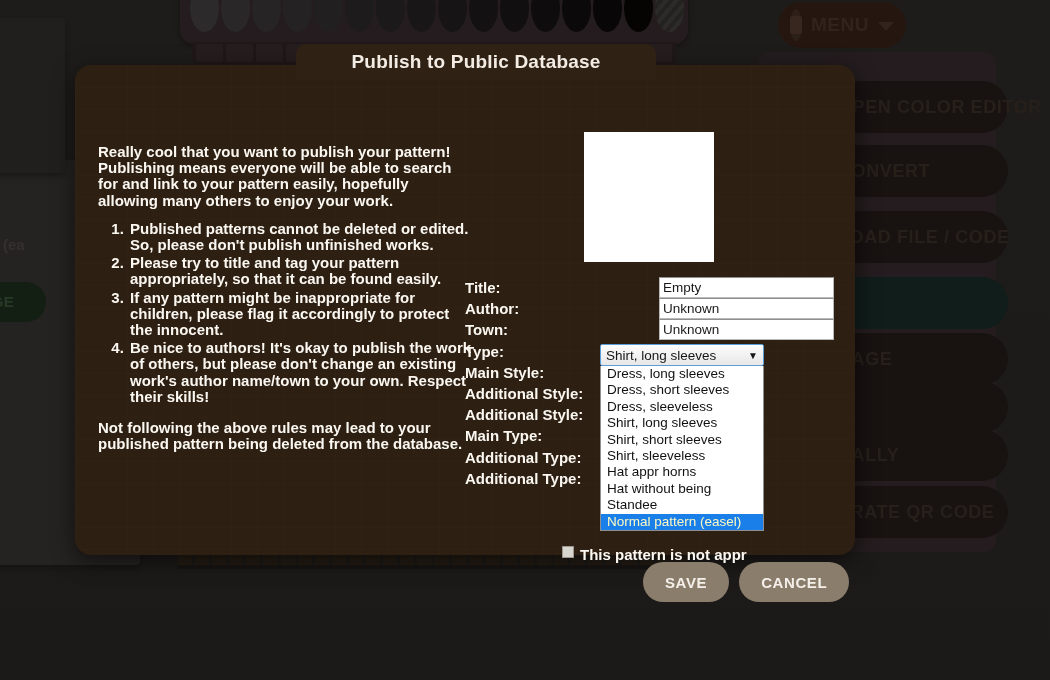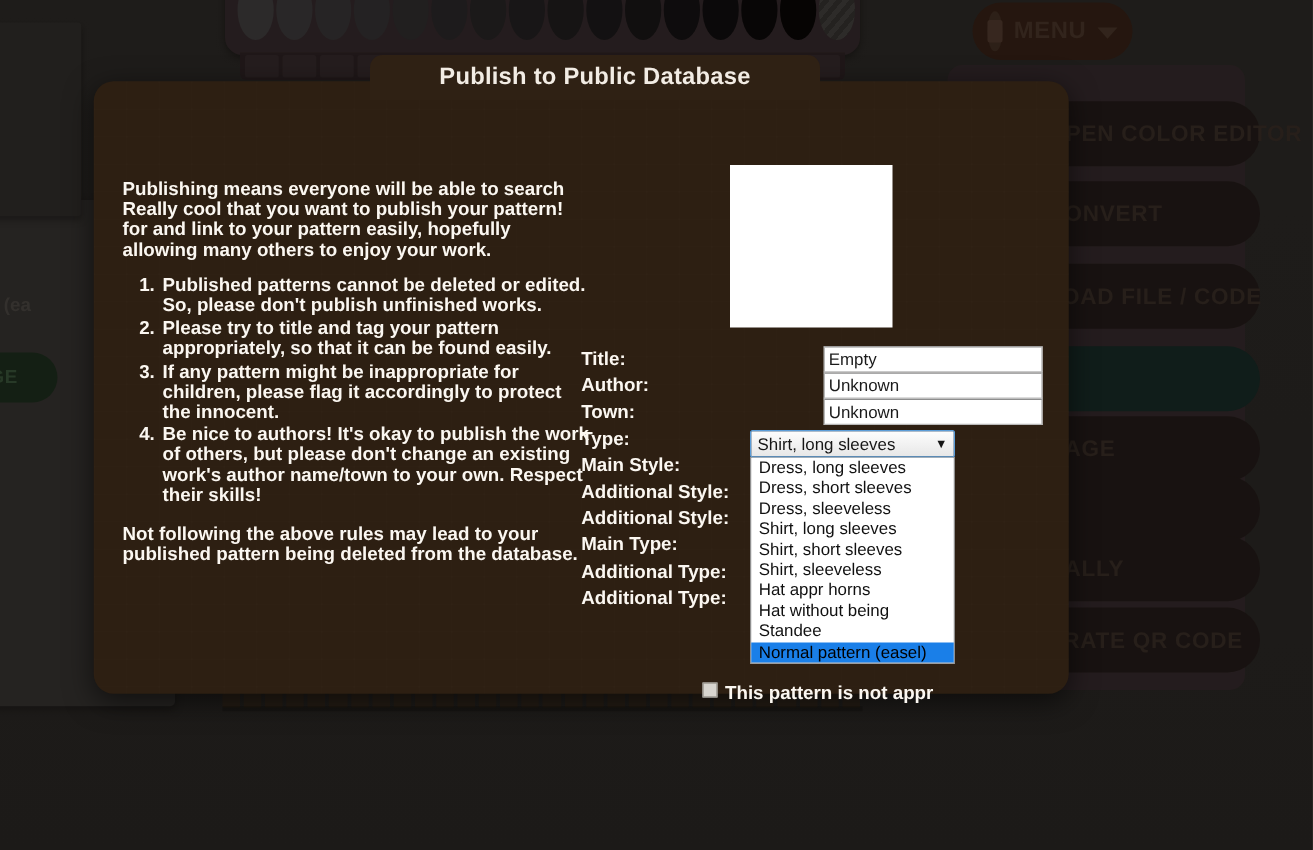--- a/index.html
+++ b/index.html
@@ -371,21 +371,21 @@
   }
   .select-list .opt {
     font-size: 13.5px;
     color: #111;
     line-height: 16.4px;
     padding: 0 6px;
     white-space: nowrap;
   }
   .select-list .opt.selected {
     background: #1a7fe8;
-    color: #000000;
+    color: #fef9c3;
   }
 
   
   .check-row {
     position: absolute;
     left: 487px; top: 481px;
     display: flex;
     align-items: flex-start;
     gap: 6px;
     z-index: 12;
@@ -570,22 +570,22 @@
 
   <div class="modal-title-bar">
     <span class="t">Publish to Public Database</span>
   </div>
 
   <div class="modal">
     <div class="modal-body"></div>
 
     <div class="instructions">
       <div id="intro-lines">
+          <p>Really cool that you want to publish your pattern!</p>
           <p>Publishing means everyone will be able to search</p>
-          <p>Really cool that you want to publish your pattern!</p>
           <p>for and link to your pattern easily, hopefully</p>
           <p>allowing many others to enjoy your work.</p>
         </div>
       <ol id="rules-list">
           <li>Published patterns cannot be deleted or edited. So, please don't publish unfinished works.</li>
           <li>Please try to title and tag your pattern appropriately, so that it can be found easily.</li>
           <li>If any pattern might be inappropriate for children, please flag it accordingly to protect the innocent.</li>
           <li>Be nice to authors! It's okay to publish the work of others, but please don't change an existing work's author name/town to your own. Respect their skills!</li>
         </ol>
       <p class="closing">Not following the above rules may lead to your published pattern being deleted from the database.</p>
@@ -627,20 +627,24 @@
         <div class="form-row">
           <span class="form-label">Additional Type:</span>
         </div>
       </div>
 
     <div class="check-row">
       <span class="check-box"></span>
       <span class="check-label">This pattern is not appr</span>
     </div>
 
+    <div class="modal-actions">
+      <button class="pill-btn">SAVE</button>
+      <button class="pill-btn">CANCEL</button>
+    </div>
   </div>
 
   <div class="select-wrap">
     <div class="select-box">
       <span class="val">Shirt, long sleeves</span>
       <span class="arrow">▼</span>
     </div>
     <div class="select-list" id="select-list">
         <div class="opt">Dress, long sleeves</div>
         <div class="opt">Dress, short sleeves</div>

